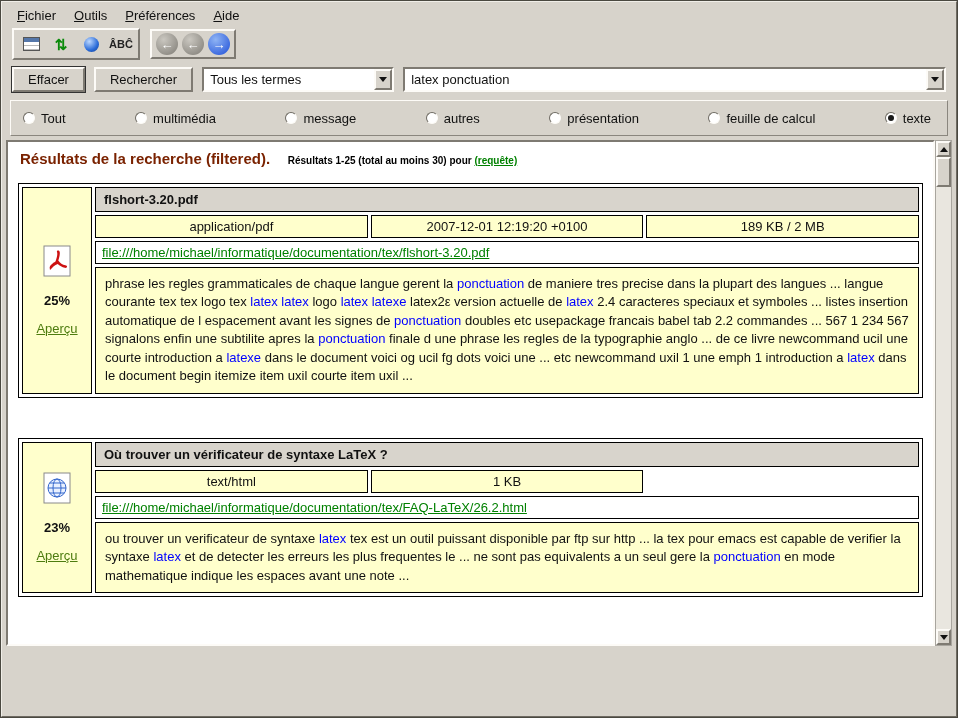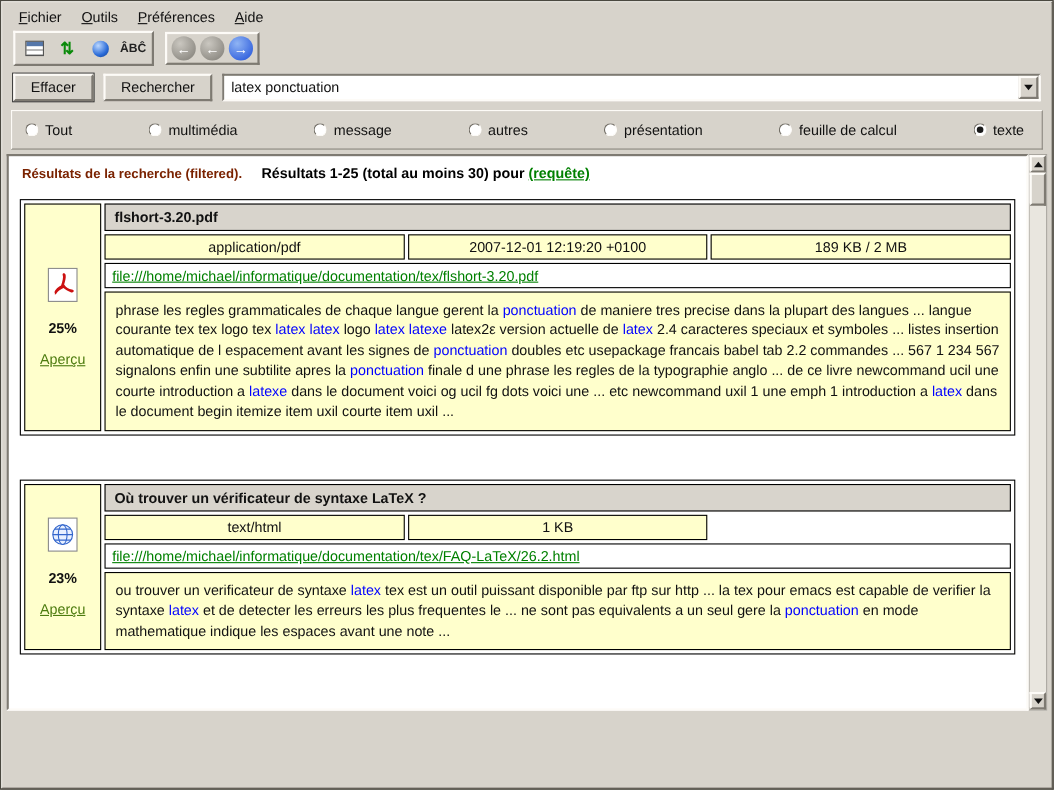--- a/index.html
+++ b/index.html
@@ -99,22 +99,22 @@
   .radio .dot { width:6px; height:6px; border-radius:50%; background:transparent; }
   .radio.checked .dot { background:#1a1a1a; }
   
   .results-wrap { flex:0 0 506px; display:flex; margin:0 2px; }
   .results-area {
     flex:1; background:#fff; overflow:hidden; position:relative;
     border:2px solid; border-color:#7e7a72 #fdfbf7 #fdfbf7 #7e7a72;
     padding:6px 8px;
   }
   .results-header { margin:2px 2px 16px 4px; }
-  .rh-title { font-size:12px; font-weight:bold; color:#7a2200; margin-right:14px; }
-  .rh-meta { font-size:13px; font-weight:bold; color:#000; }
+  .rh-title { font-size:15px; font-weight:bold; color:#7a2200; margin-right:14px; }
+  .rh-meta { font-size:10px; font-weight:bold; color:#000; }
   .rh-link { color:#008000; text-decoration:underline; cursor:pointer; font-weight:bold; }
   .result {
     border:1px solid #000; background:#fff; padding:3px;
     display:grid; grid-template-columns:70px 1fr; gap:3px;
     margin:0 2px;
   }
   .result + .result { margin-top:40px; }
   .r-left {
     background:#ffffcc; border:1px solid #000;
     display:flex; flex-direction:column; align-items:center; justify-content:center; gap:13px;
@@ -180,20 +180,26 @@
         </span>
       <span class="nav-circle nav-blue">
           <span>→</span>
         </span>
     </div>
   </div>
 
   <div class="searchrow">
     <button class="push-btn btn-default">Effacer</button>
     <button class="push-btn">Rechercher</button>
+    <div class="combo combo-mode">
+      <span class="combo-text">Tous les termes</span>
+      <span class="combo-arrow">
+          <span class="tri-down-sm"></span>
+        </span>
+    </div>
     <div class="combo combo-query">
       <input class="combo-input" type="text" value="latex ponctuation" style="">
       <span class="combo-arrow">
           <span class="tri-down-sm"></span>
         </span>
     </div>
   </div>
 
   <div class="filterrow" id="filter-row">
       <span class="filter-option">

